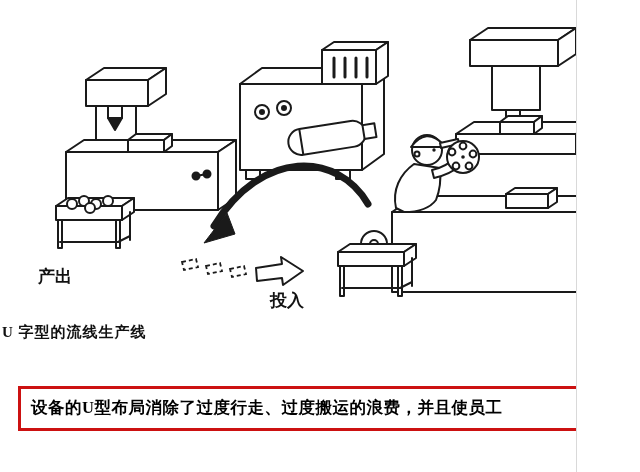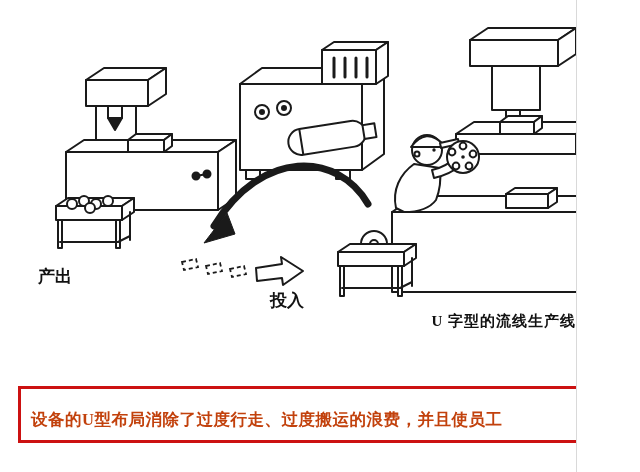--- a/index.html
+++ b/index.html
@@ -11,38 +11,37 @@
     overflow:hidden;
     font-family:"Liberation Serif","DejaVu Serif",serif;
   }
   .illus{position:absolute;top:0;left:0;}
   svg text{
     font-family:"Liberation Serif","DejaVu Serif",serif;
     font-weight:bold;
     fill:#111111;
   }
   .caption{
-    position:absolute;top:312px;left:0;width:100%;
-    text-align:right;
+    position:absolute;top:323px;left:0;width:100%;
+    text-align:left;
     font-size:15px;font-weight:bold;color:#111111;
     letter-spacing:1px;
-    padding-left:18px;box-sizing:border-box;
+    padding-left:2px;box-sizing:border-box;
   }
   .note-box{
     position:absolute;top:386px;left:18px;width:604px;
     box-sizing:border-box;
     border:3px solid #cc1111;
     background:#ffffff;
     padding:7px 10px 8px 10px;
   }
   .note-line{
-    font-size:16.5px;font-weight:bold;color:#c2410c;
+    font-size:16.5px;font-weight:bold;color:#000000;
     line-height:24px;letter-spacing:0.5px;
     white-space:nowrap;
-    margin-top:12px;
   }
 </style>
 </head>
 <body>
 
 <div class="page">
 
   <svg class="illus" width="640" height="372" viewBox="0 0 640 372">
 
     <g fill="#ffffff" stroke="#1a1a1a" stroke-width="2" stroke-linejoin="round" stroke-linecap="round">

